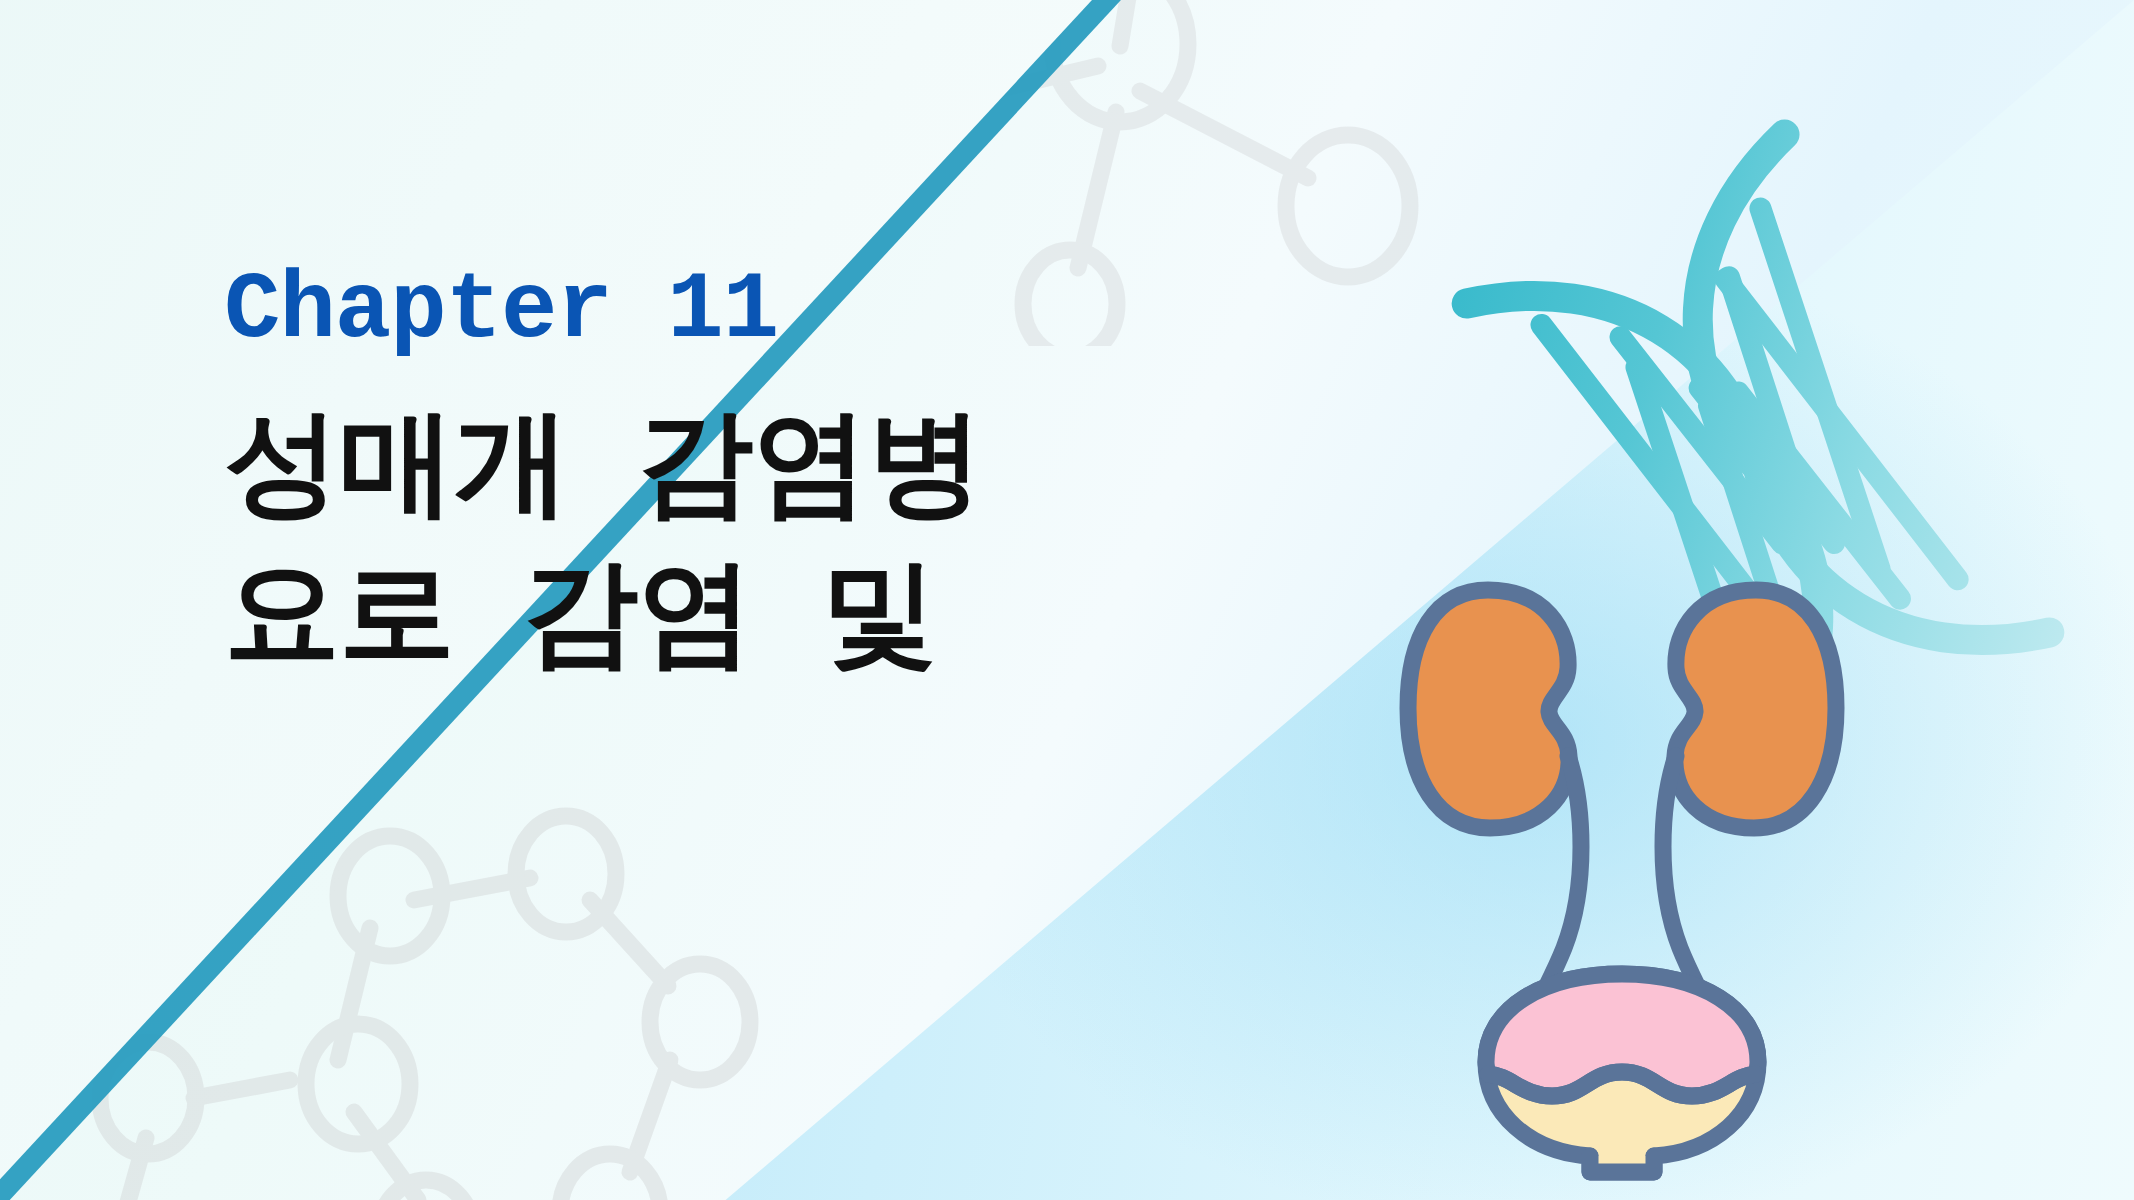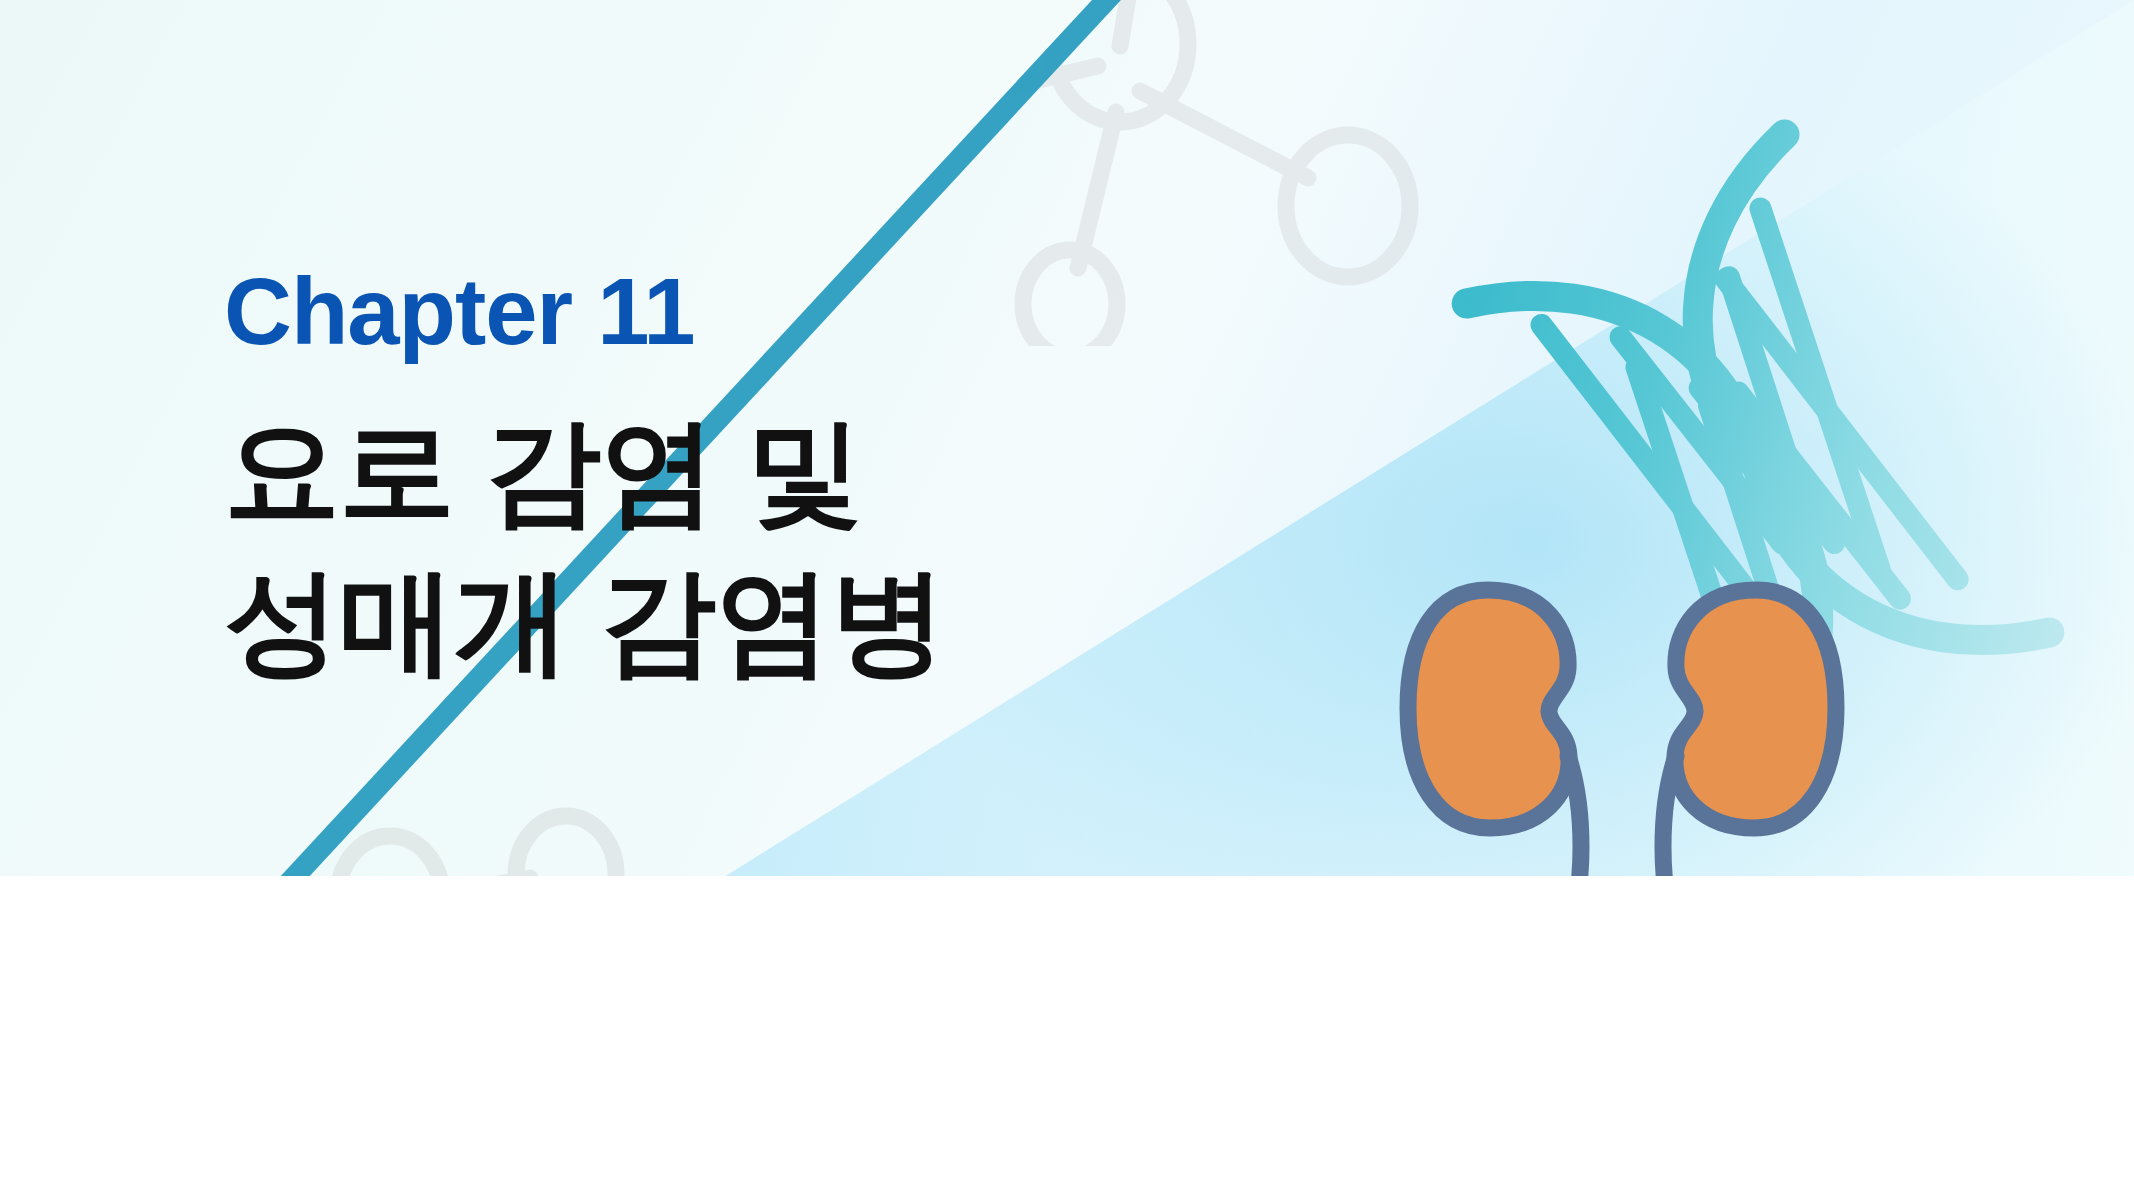--- a/index.html
+++ b/index.html
@@ -1,23 +1,23 @@
 <!DOCTYPE html>
 <html><head>
 <meta charset="utf-8">
 <style>
   html,body{margin:0;padding:0;background:#ffffff;}
   *{box-sizing:border-box;}
 
   .slide{
     position:relative;
     width:2134px;
-    height:876px;
+    height:1200px;
     overflow:hidden;
-    font-family:Liberation Sans, sans-serif;
+    font-family:Liberation Mono, monospace;
     background:linear-gradient(115deg,#e9f7f6 0%,#eefaf9 28%,#f4fbfd 52%,#e4f5fd 72%,#ecfafc 100%);
   }
 
   
   .blue-wedge{
     position:absolute;
     inset:0;
     background:linear-gradient(100deg,#a3daf3 0%,#b7e6f8 18%,#cdeffb 46%,#e2f7fd 74%,#effbfd 100%);
     -webkit-clip-path:polygon(100% 0%, 100% 100%, 34.0% 100%, 100% 0%);
     clip-path:polygon(100% 0%, 100% 100%, 34.0% 100%, 100% 0%);
@@ -233,17 +233,17 @@
                  C 262 516, 268 540, 300 540
                  C 330 540, 340 520, 364 518" fill="none"></path>
 
         <path d="M198 600 L 198 616 L 262 616 L 262 600" fill="#fbe9b8"></path>
       </g>
     </svg>
   </div>
 
   <div class="text-block">
     <div class="chapter-label">Chapter 11</div>
+    <div class="title-line">성매개 감염병</div>
     <div class="title-line">요로 감염 및</div>
-    <div class="title-line">성매개 감염병</div>
   </div>
 
 </div>
 
 </body></html>

